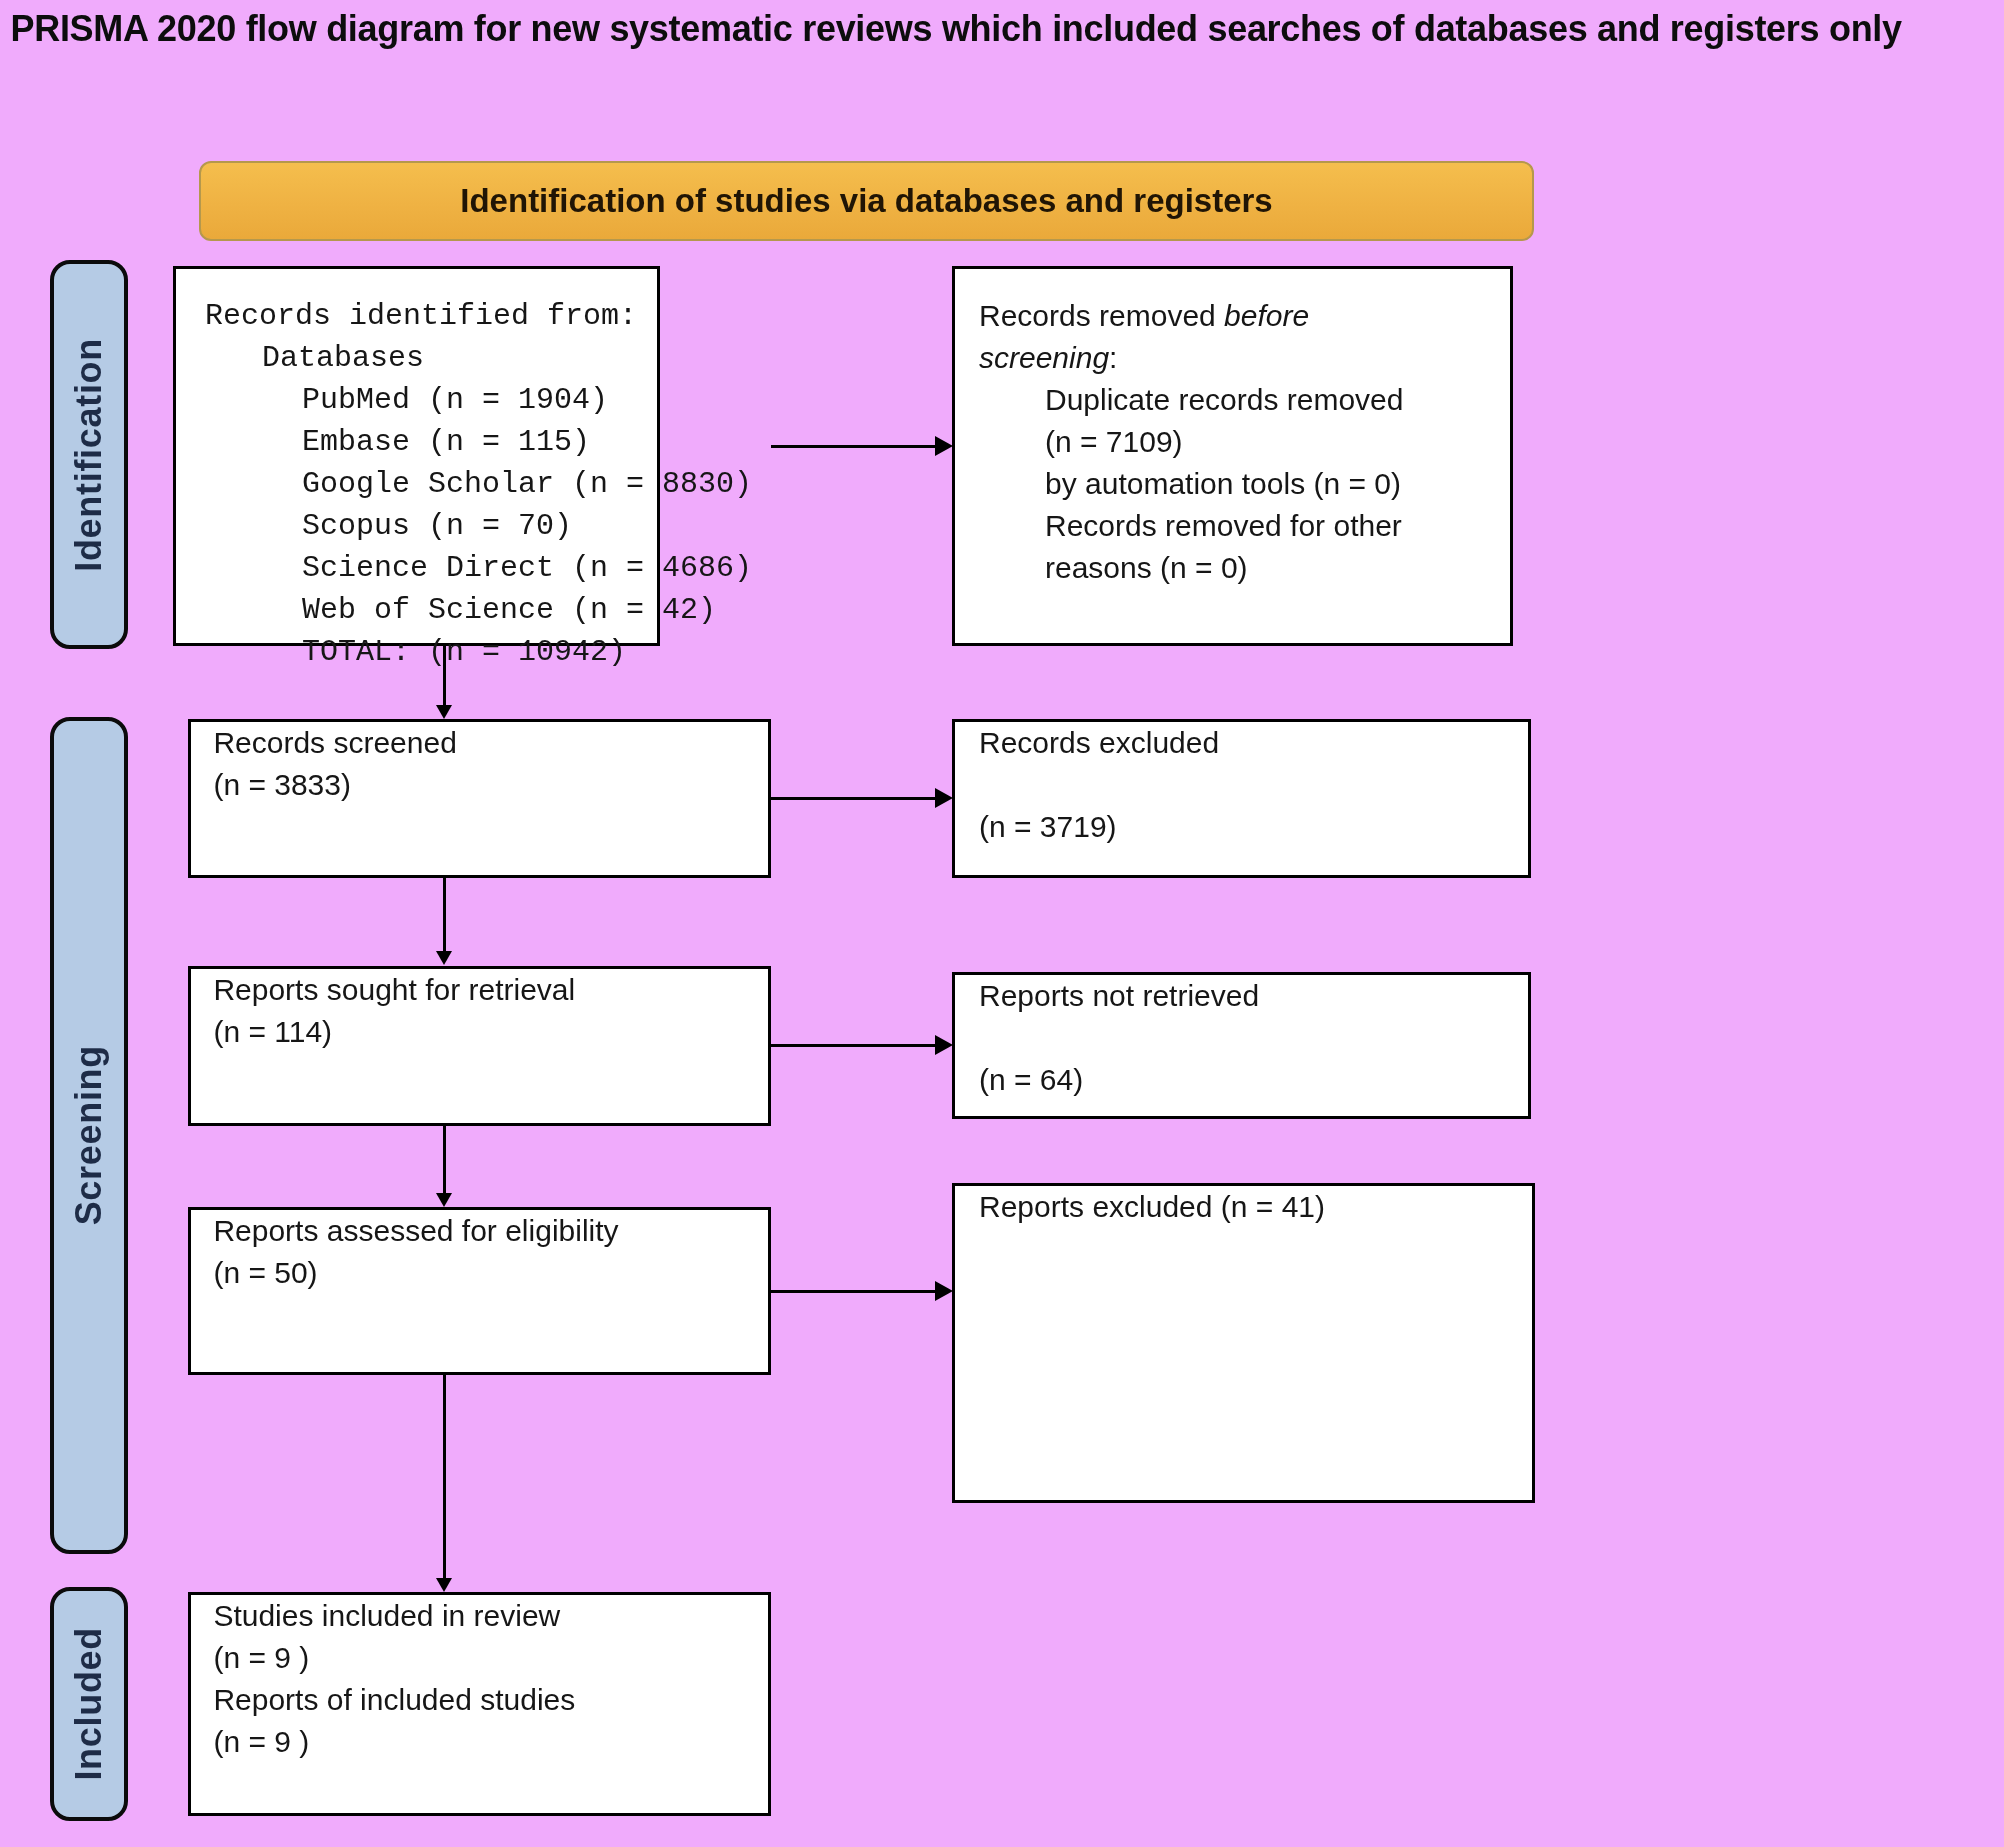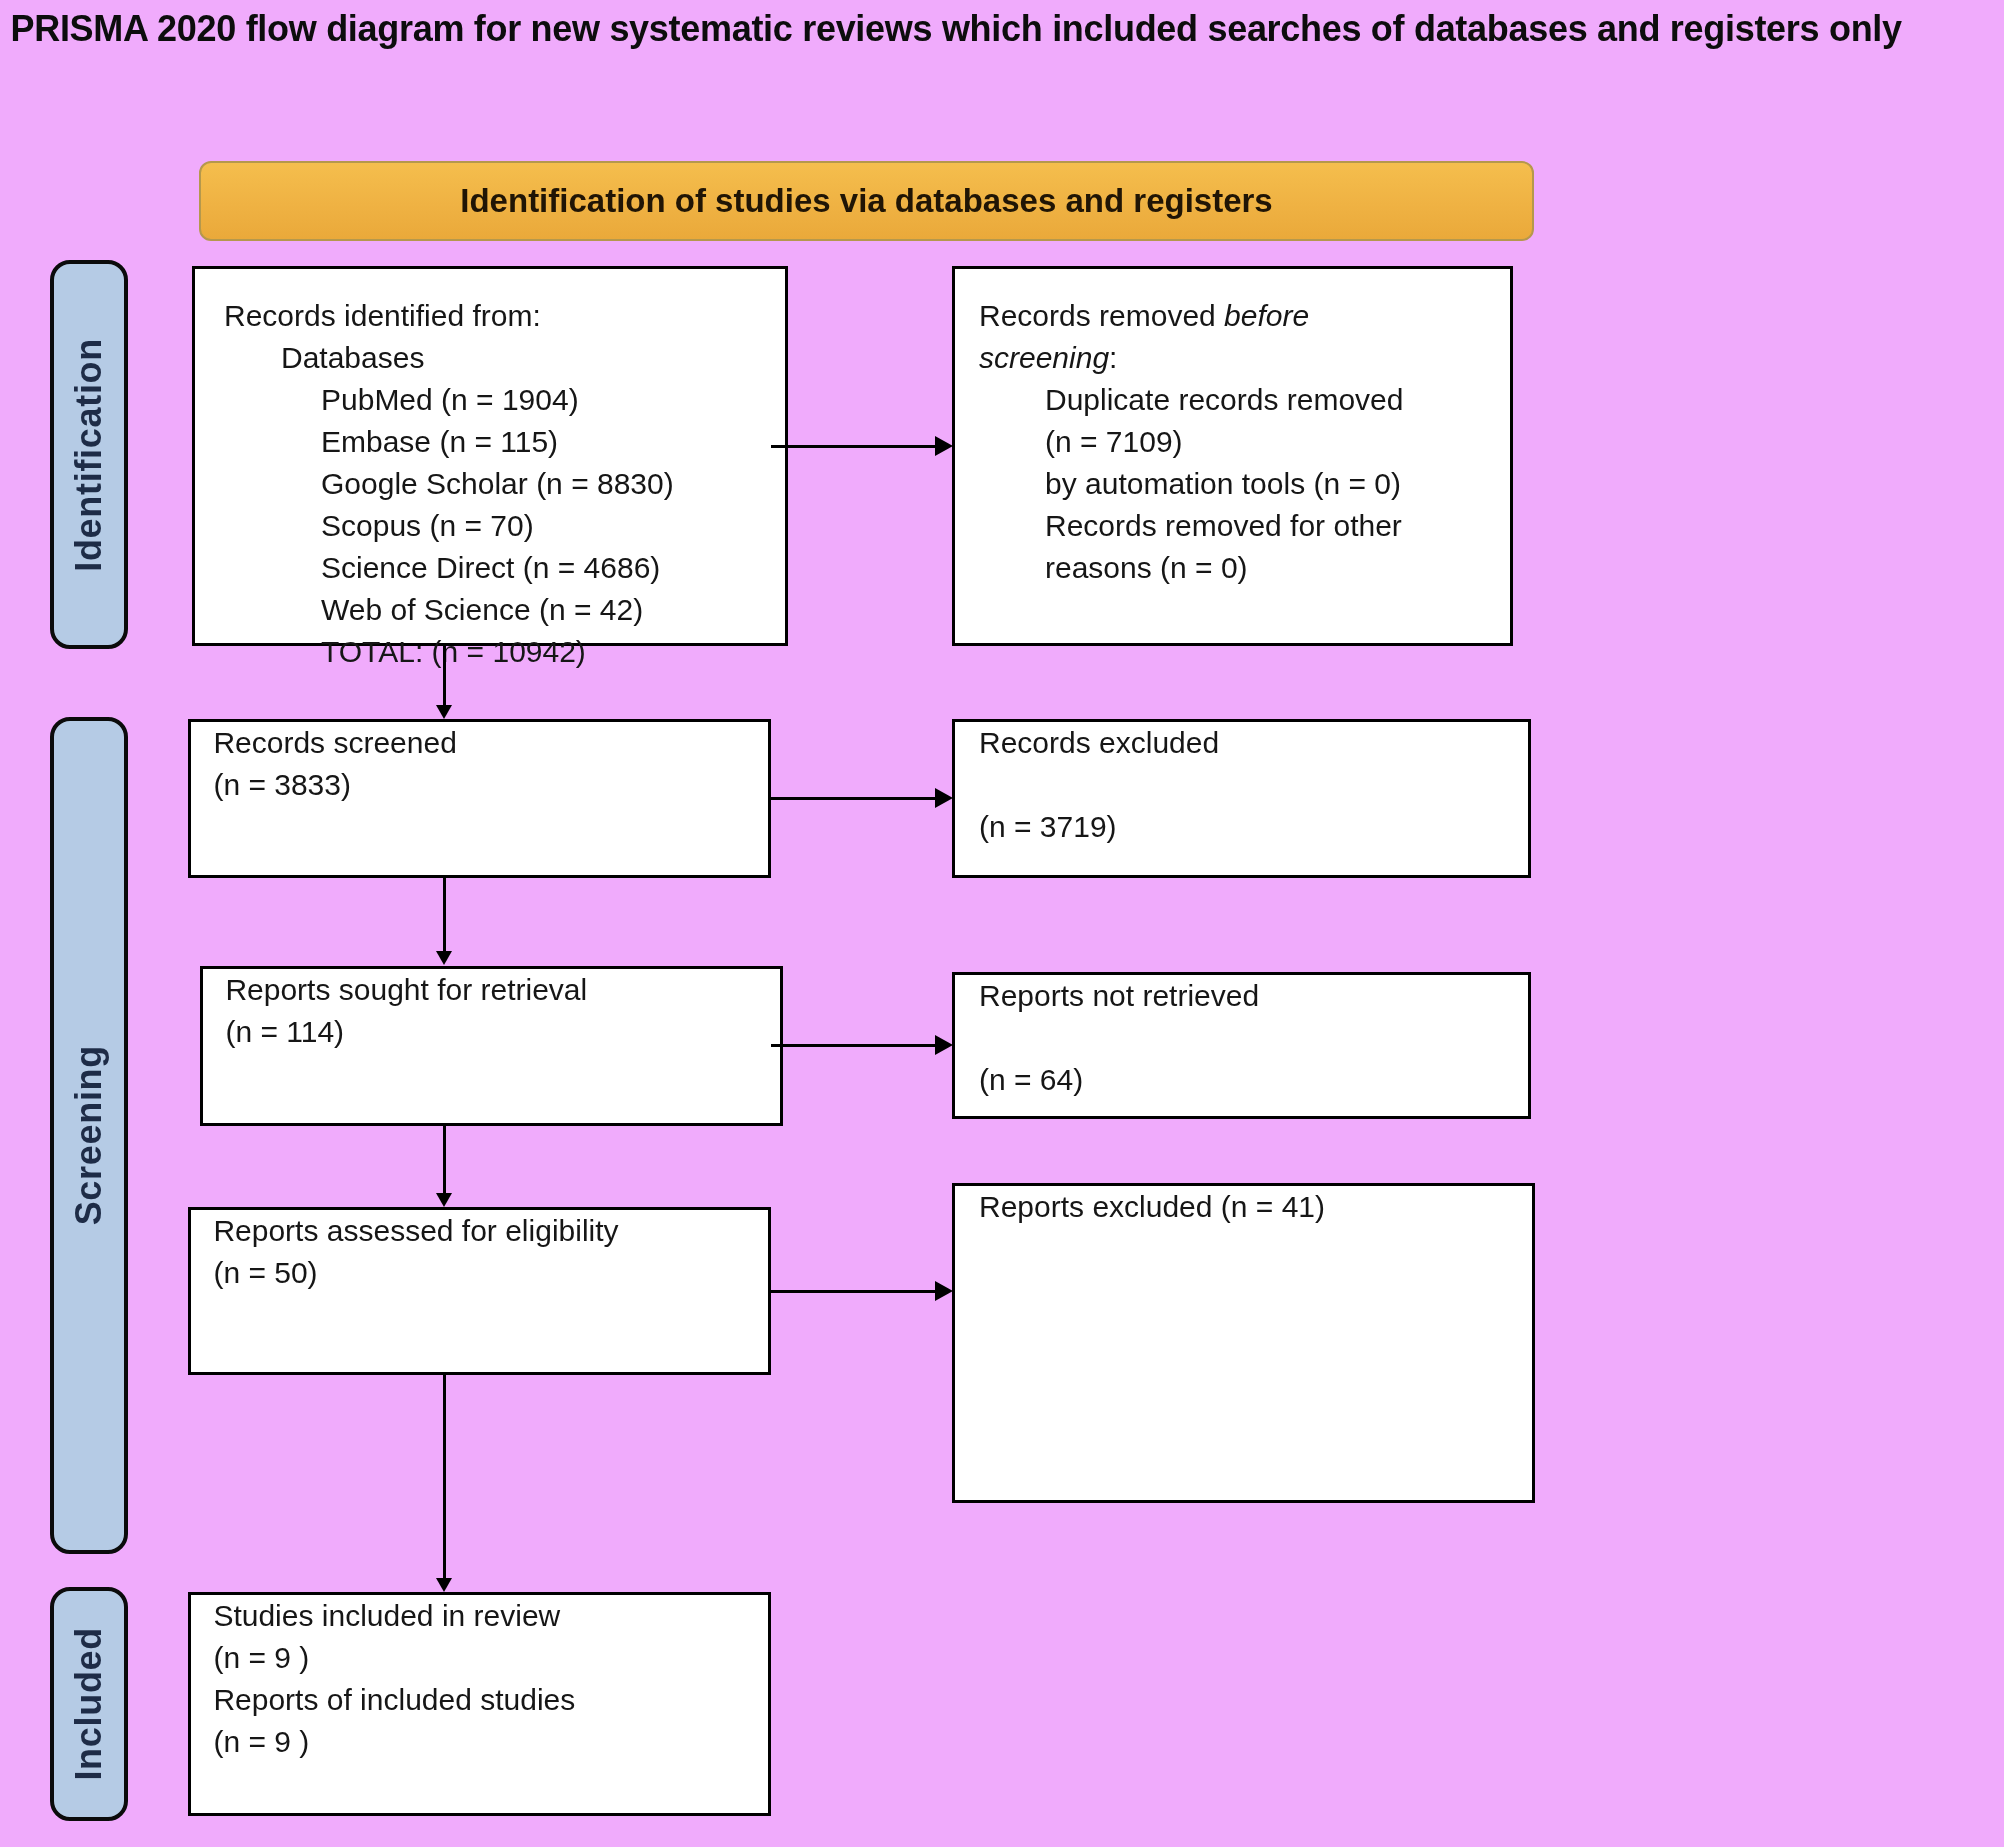--- a/index.html
+++ b/index.html
@@ -66,21 +66,21 @@
   <div class="stage" style="top:260px; height:389px;">
     <span class="vtext">Identification</span>
   </div>
   <div class="stage" style="top:717px; height:837px;">
     <span class="vtext">Screening</span>
   </div>
   <div class="stage" style="top:1587px; height:234px;">
     <span class="vtext">Included</span>
   </div>
 
-  <div class="box pad-top" style="left:192px; top:266px; width:596px; height:380px;">
+  <div class="box pad-top" style="left:173px; top:266px; width:487px; height:380px;font-family:Liberation Mono, monospace;">
     <div class="line">Records identified from:</div>
     <div class="line ind1">Databases</div>
     <div class="line ind2">PubMed (n = 1904)</div>
     <div class="line ind2">Embase (n = 115)</div>
     <div class="line ind2">Google Scholar (n = 8830)</div>
     <div class="line ind2">Scopus (n = 70)</div>
     <div class="line ind2">Science Direct (n = 4686)</div>
     <div class="line ind2">Web of Science (n = 42)</div>
     <div class="line ind2">TOTAL: (n = 10942)</div>
   </div>
@@ -97,21 +97,21 @@
 
   <div class="box center" style="left:188px; top:719px; width:583px; height:159px;">
     <div class="line">Records screened</div>
     <div class="line">(n = 3833)</div>
   </div>
   <div class="box center rpad" style="left:952px; top:719px; width:579px; height:159px;">
     <div class="line">Records excluded</div>
     <div class="line">(n = 3719)</div>
   </div>
 
-  <div class="box center" style="left:200px; top:966px; width:583px; height:160px;">
+  <div class="box center" style="left:188px; top:966px; width:583px; height:160px;">
     <div class="line">Reports sought for retrieval</div>
     <div class="line">(n = 114)</div>
   </div>
   <div class="box center rpad" style="left:952px; top:972px; width:579px; height:147px;">
     <div class="line">Reports not retrieved</div>
     <div class="line">(n = 64)</div>
   </div>
 
   <div class="box center" style="left:188px; top:1207px; width:583px; height:168px;">
     <div class="line">Reports assessed for eligibility</div>

